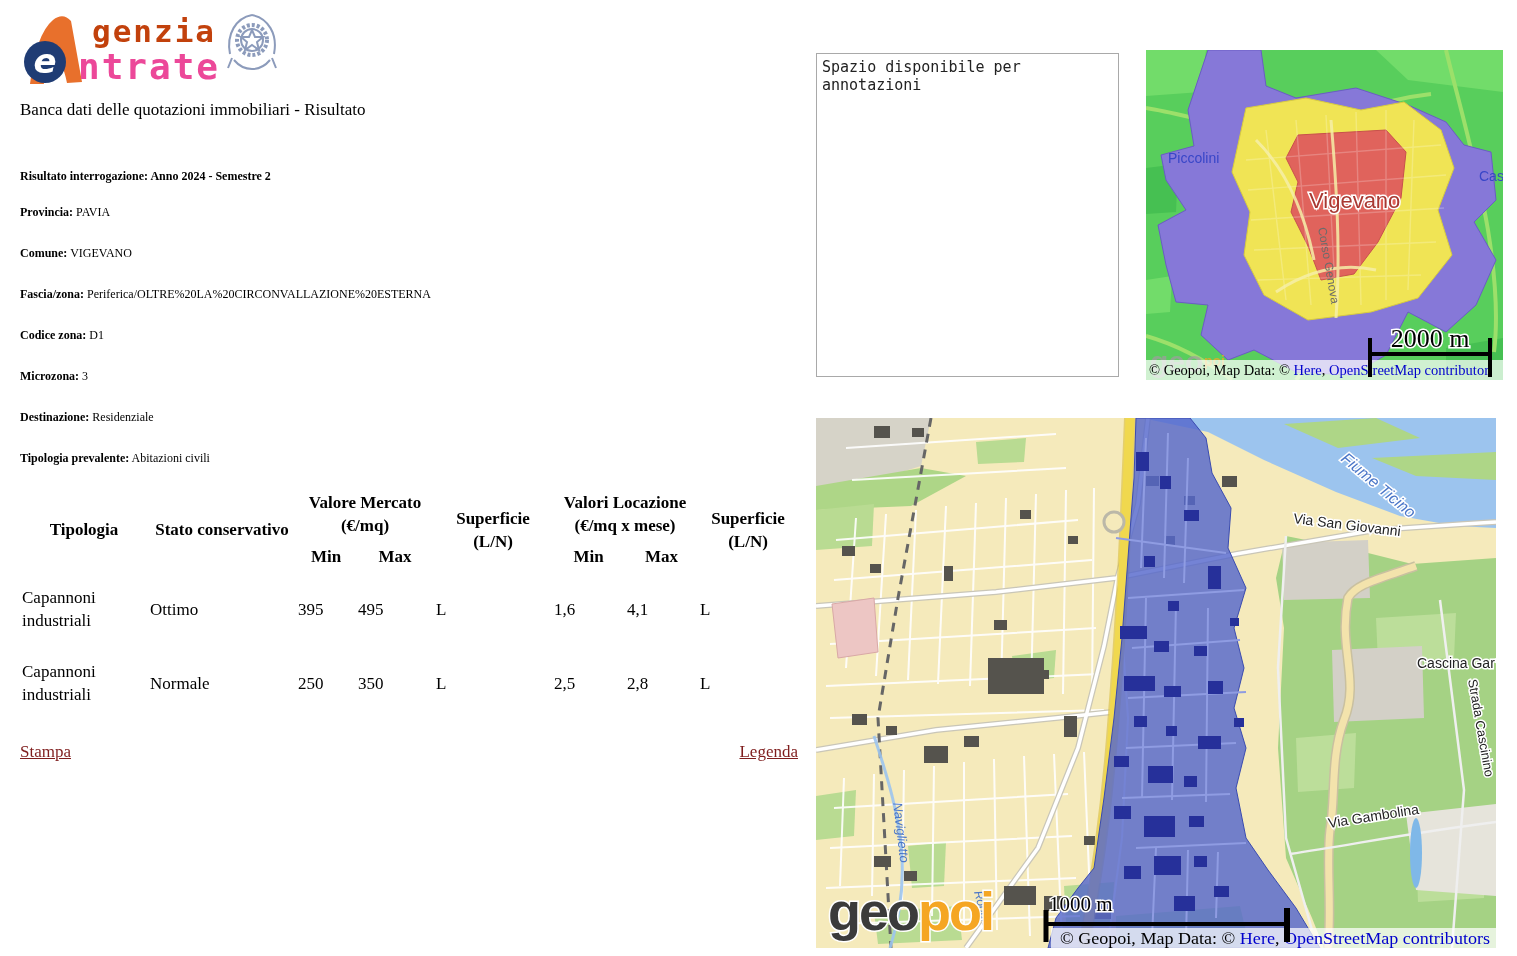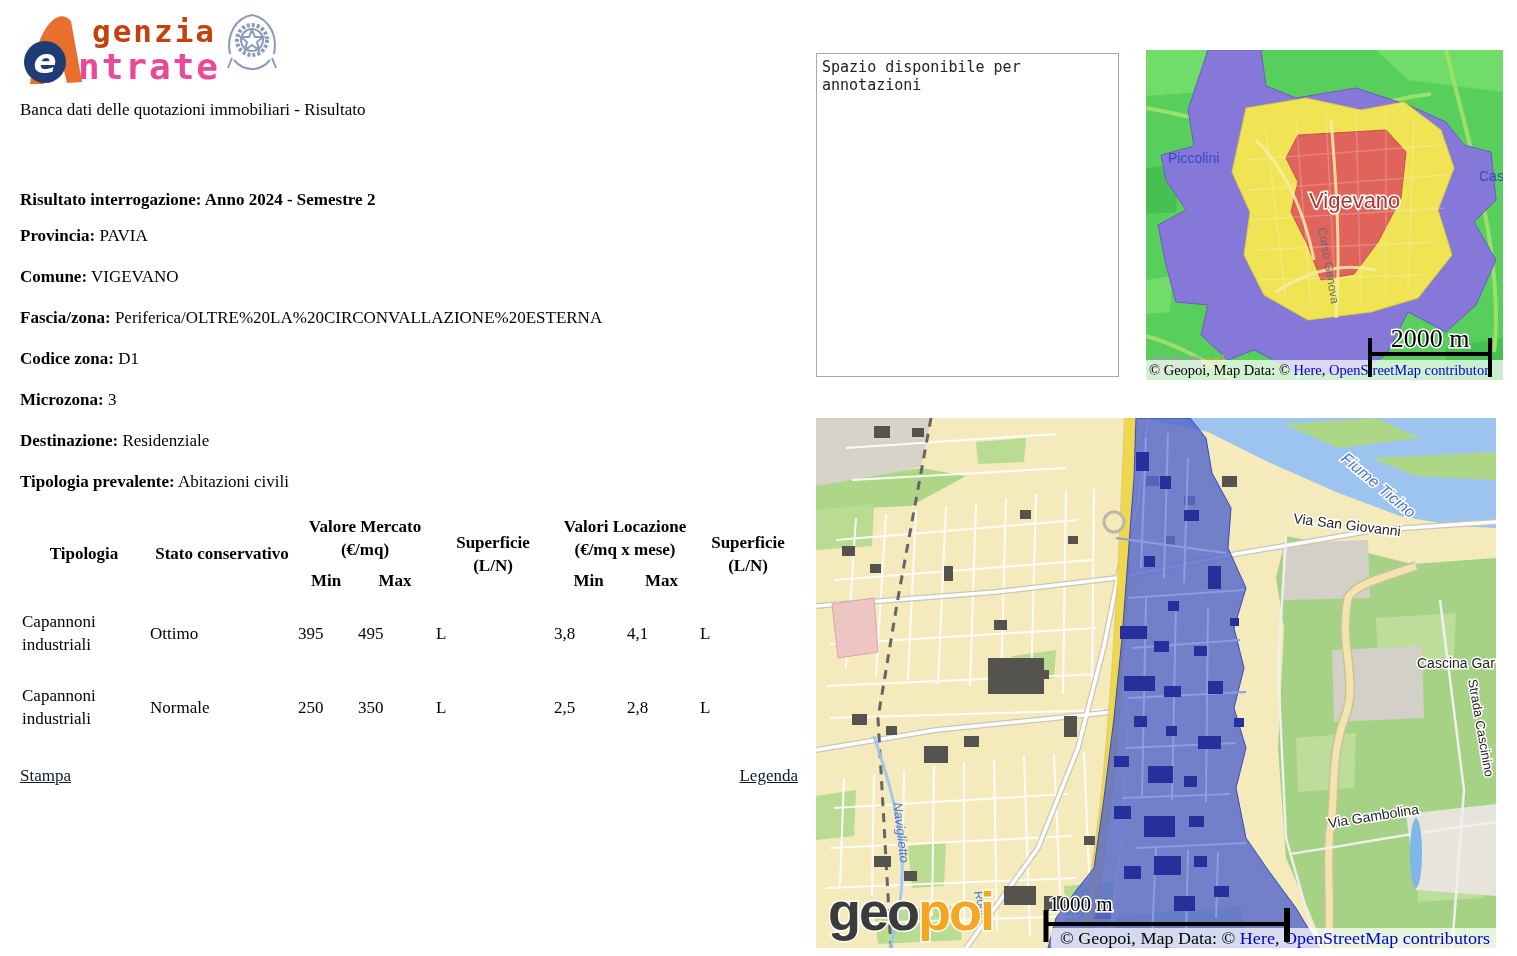--- a/index.html
+++ b/index.html
@@ -6,33 +6,33 @@
             font-family:"Liberation Serif", serif;color:#000;}
   
   #left-col{position:absolute;left:20px;top:10px;width:792px;}
   #logo-row{position:relative;height:82px;}
   #logo-mark{position:absolute;left:0;top:2px;}
   #logo-words{position:absolute;left:58px;top:6px;font-family:"DejaVu Sans Mono",monospace;font-weight:bold;line-height:1;}
   #logo-top{color:#c2410c;font-size:31px;letter-spacing:2px;margin-left:14px;}
   #logo-bottom{color:#ec4899;font-size:36px;letter-spacing:2px;margin-top:2px;}
   #emblem{position:absolute;left:204px;top:0px;}
   #subtitle{font-size:17px;margin:8px 0 0 0;}
-  #result-block{margin-top:68px;font-size:17px;}
+  #result-block{margin-top:44px;font-size:12px;}
   #result-block p{margin:0 0 17px 0;line-height:24px;}
   #result-title{font-weight:bold;margin-bottom:12px !important;}
   .fld b{font-weight:bold;}
   
   table#quot{border-collapse:collapse;margin-top:10px;font-size:17px;}
   #quot th{font-weight:bold;text-align:center;vertical-align:middle;padding:4px 2px;line-height:23px;}
   #quot td{text-align:left;vertical-align:middle;padding:14px 2px;line-height:23px;}
   #quot .c-tip{width:128px;} #quot .c-st{width:148px;} #quot .c-min1{width:60px;}
   #quot .c-max1{width:78px;} #quot .c-sup1{width:118px;} #quot .c-min2{width:73px;}
   #quot .c-max2{width:73px;} #quot .c-sup2{width:100px;}
   #links-row{width:778px;display:flex;justify-content:space-between;margin-top:22px;font-size:17px;}
-  a{color:#0f172a;}
+  a{color:#7f1d1d;}
   
   #annot{position:absolute;left:816px;top:53px;width:303px;height:324px;box-sizing:border-box;
          border:1px solid #a9a9a9;font-family:"DejaVu Sans Mono",monospace;font-size:15px;
          color:#222;padding:4px 5px;resize:none;overflow:hidden;background:#fff;}
   #small-map{position:absolute;left:1146px;top:50px;width:357px;height:330px;}
   #large-map{position:absolute;left:816px;top:418px;width:680px;height:530px;}
   svg text{user-select:none;}
   .halo{paint-order:stroke;stroke:#ffffff;stroke-width:3px;}
   .attr-txt{font-family:"Liberation Serif",serif;fill:#000;}
   .attr-link{fill:#0000CC;}
@@ -106,21 +106,21 @@
         <th>Max</th>
       </tr>
     </thead>
     <tbody>
       <tr>
         <td>Capannoni industriali</td>
         <td>Ottimo</td>
         <td>395</td>
         <td>495</td>
         <td>L</td>
-        <td>3,8</td>
+        <td>1,6</td>
         <td>4,1</td>
         <td>L</td>
       </tr>
       <tr>
         <td>Capannoni industriali</td>
         <td>Normale</td>
         <td>250</td>
         <td>350</td>
         <td>L</td>
         <td>2,5</td>

